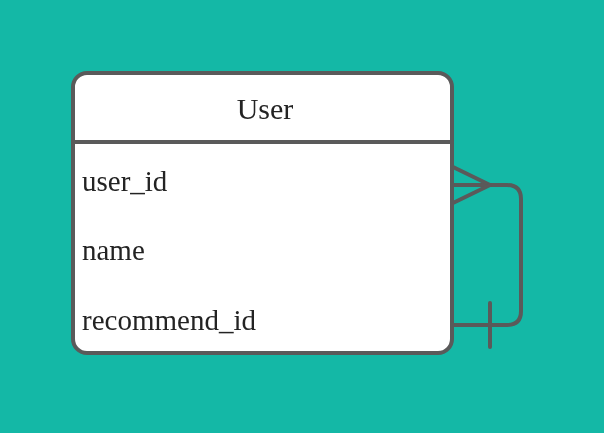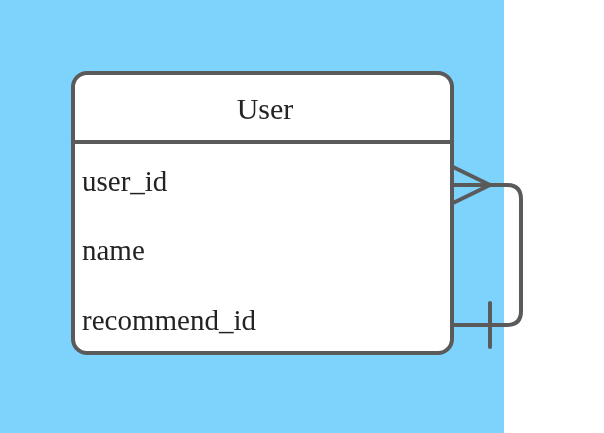--- a/index.html
+++ b/index.html
@@ -8,23 +8,23 @@
     background: #ffffff;
   }
   body {
     width: 604px;
     height: 433px;
     font-family: "Liberation Serif", serif;
     overflow: hidden;
   }
   #canvas {
     position: relative;
-    width: 504px;
+    width: 604px;
     height: 433px;
-    background: #7dd3fc;
+    background: #14b8a6;
   }
   #er-svg {
     position: absolute;
     left: 0;
     top: 0;
     width: 604px;
     height: 433px;
   }
   .entity-fill {
     fill: #ffffff;

